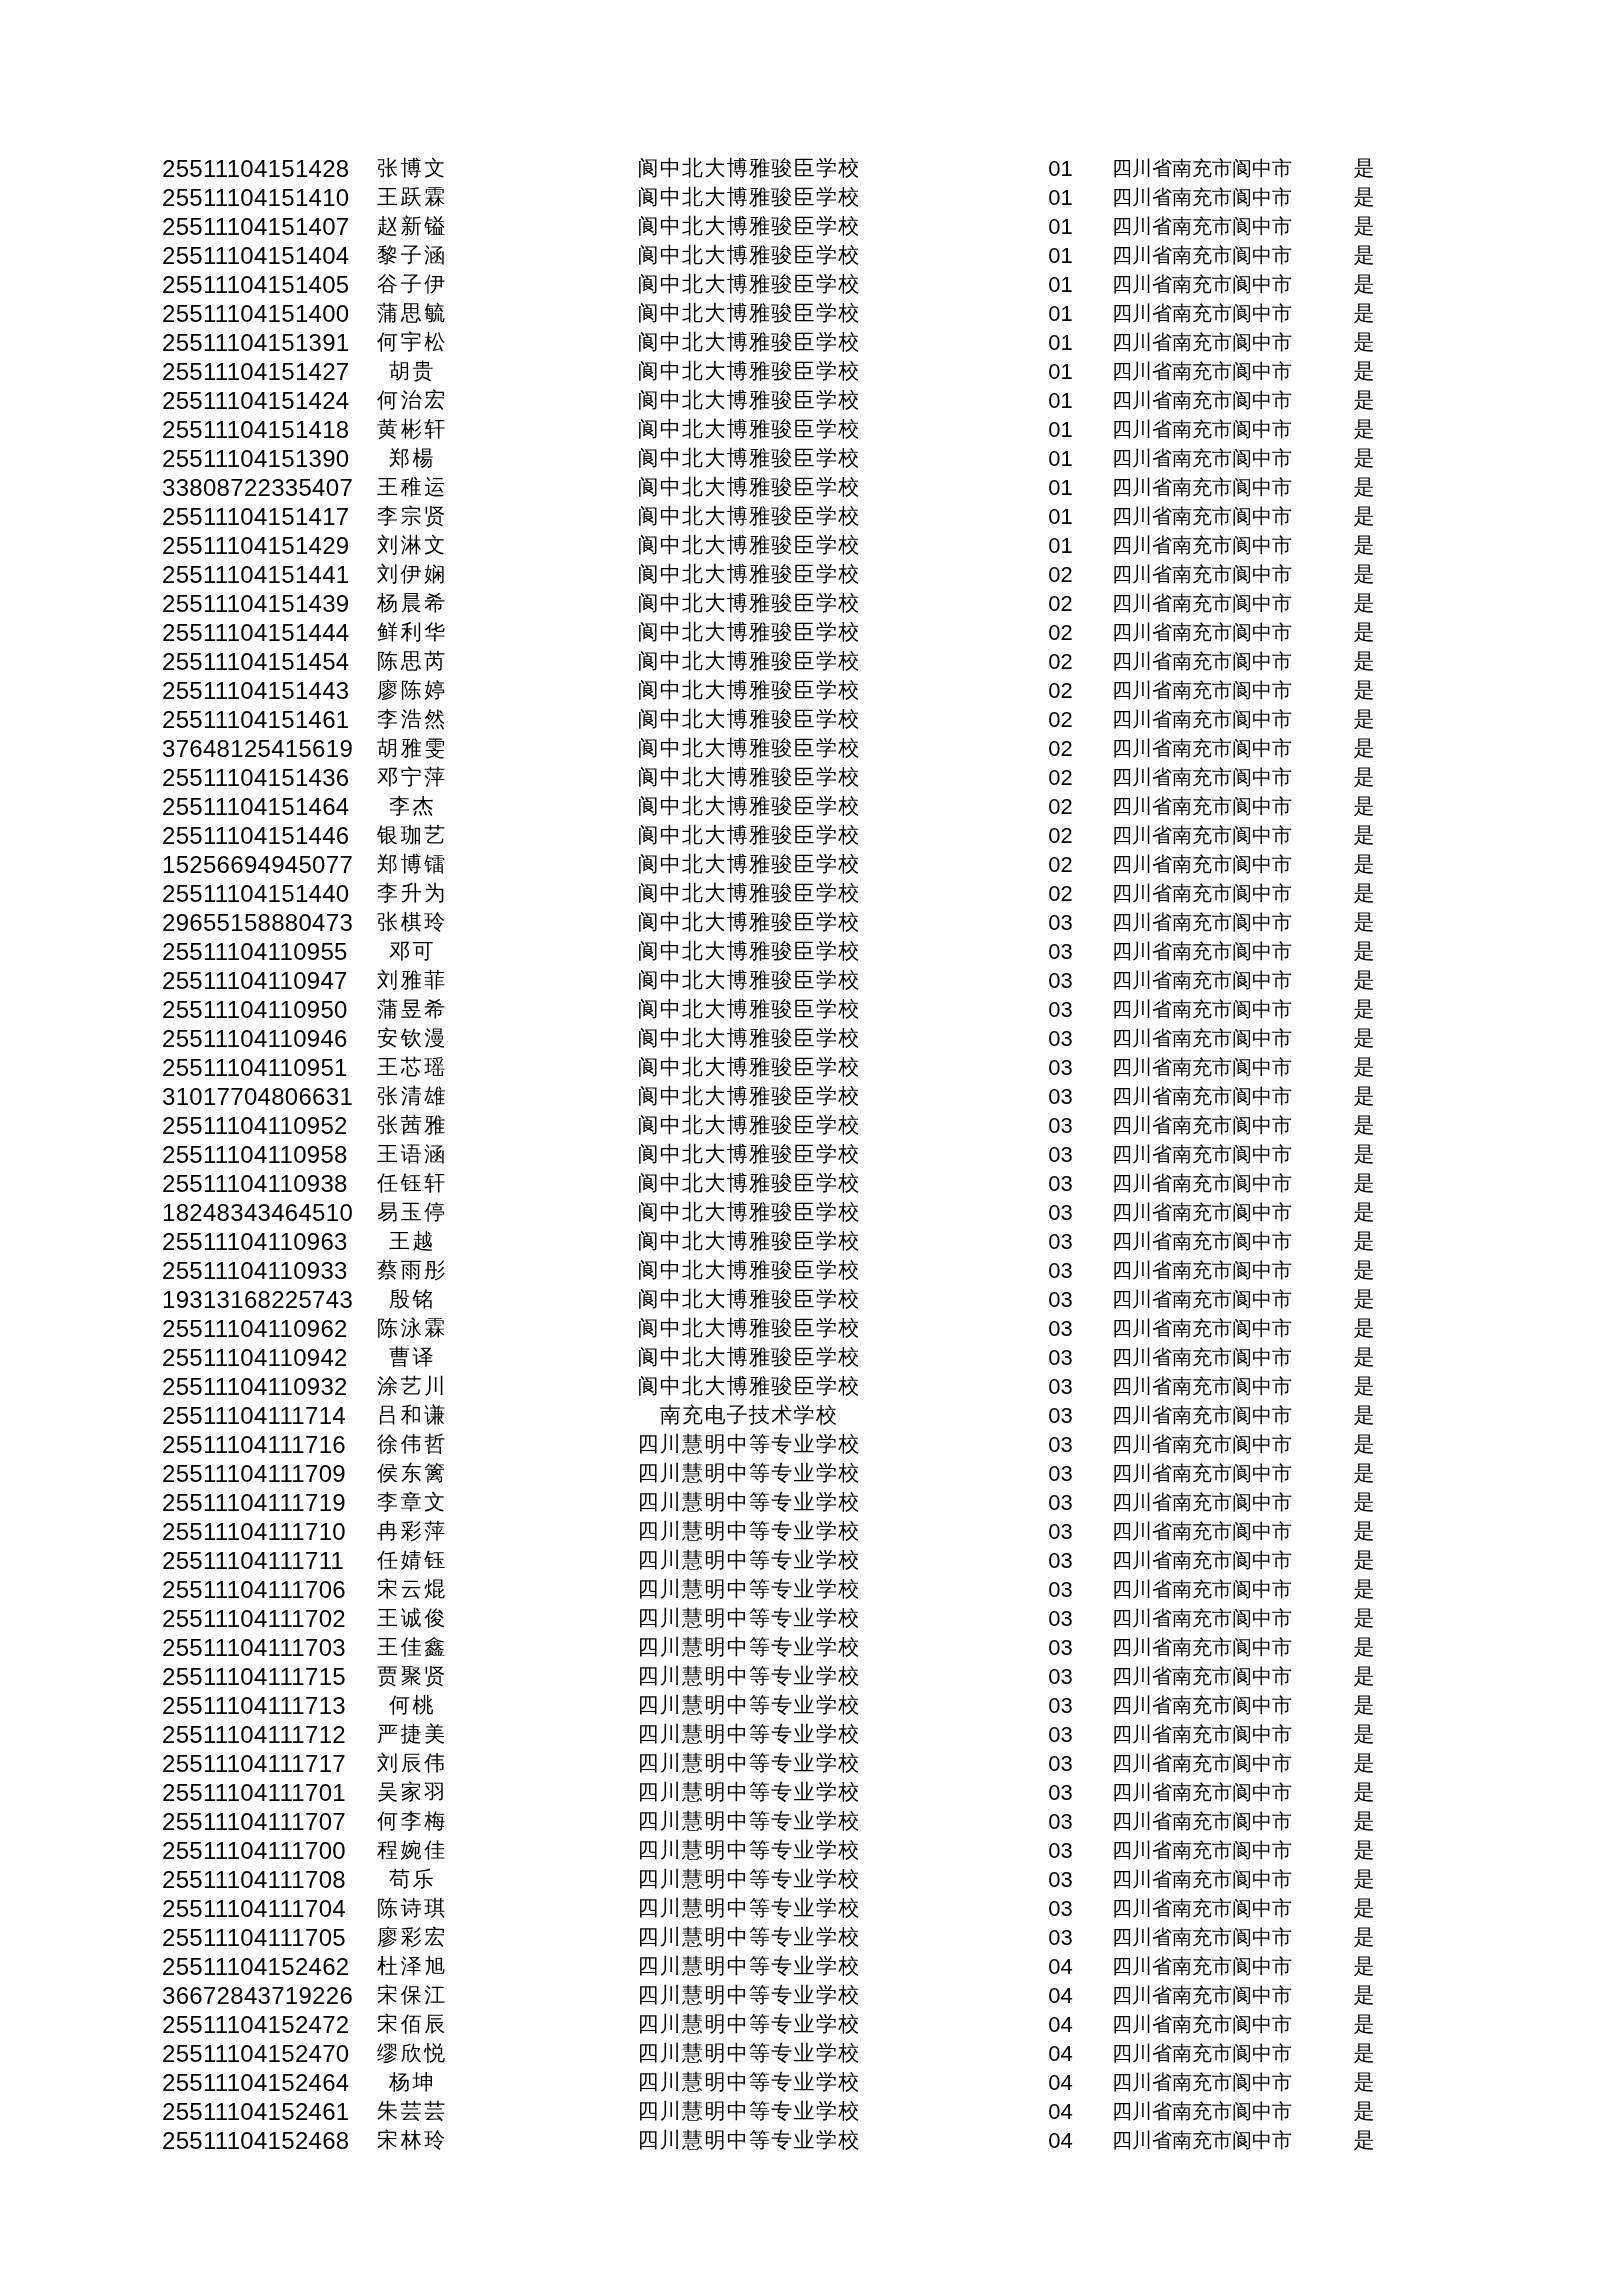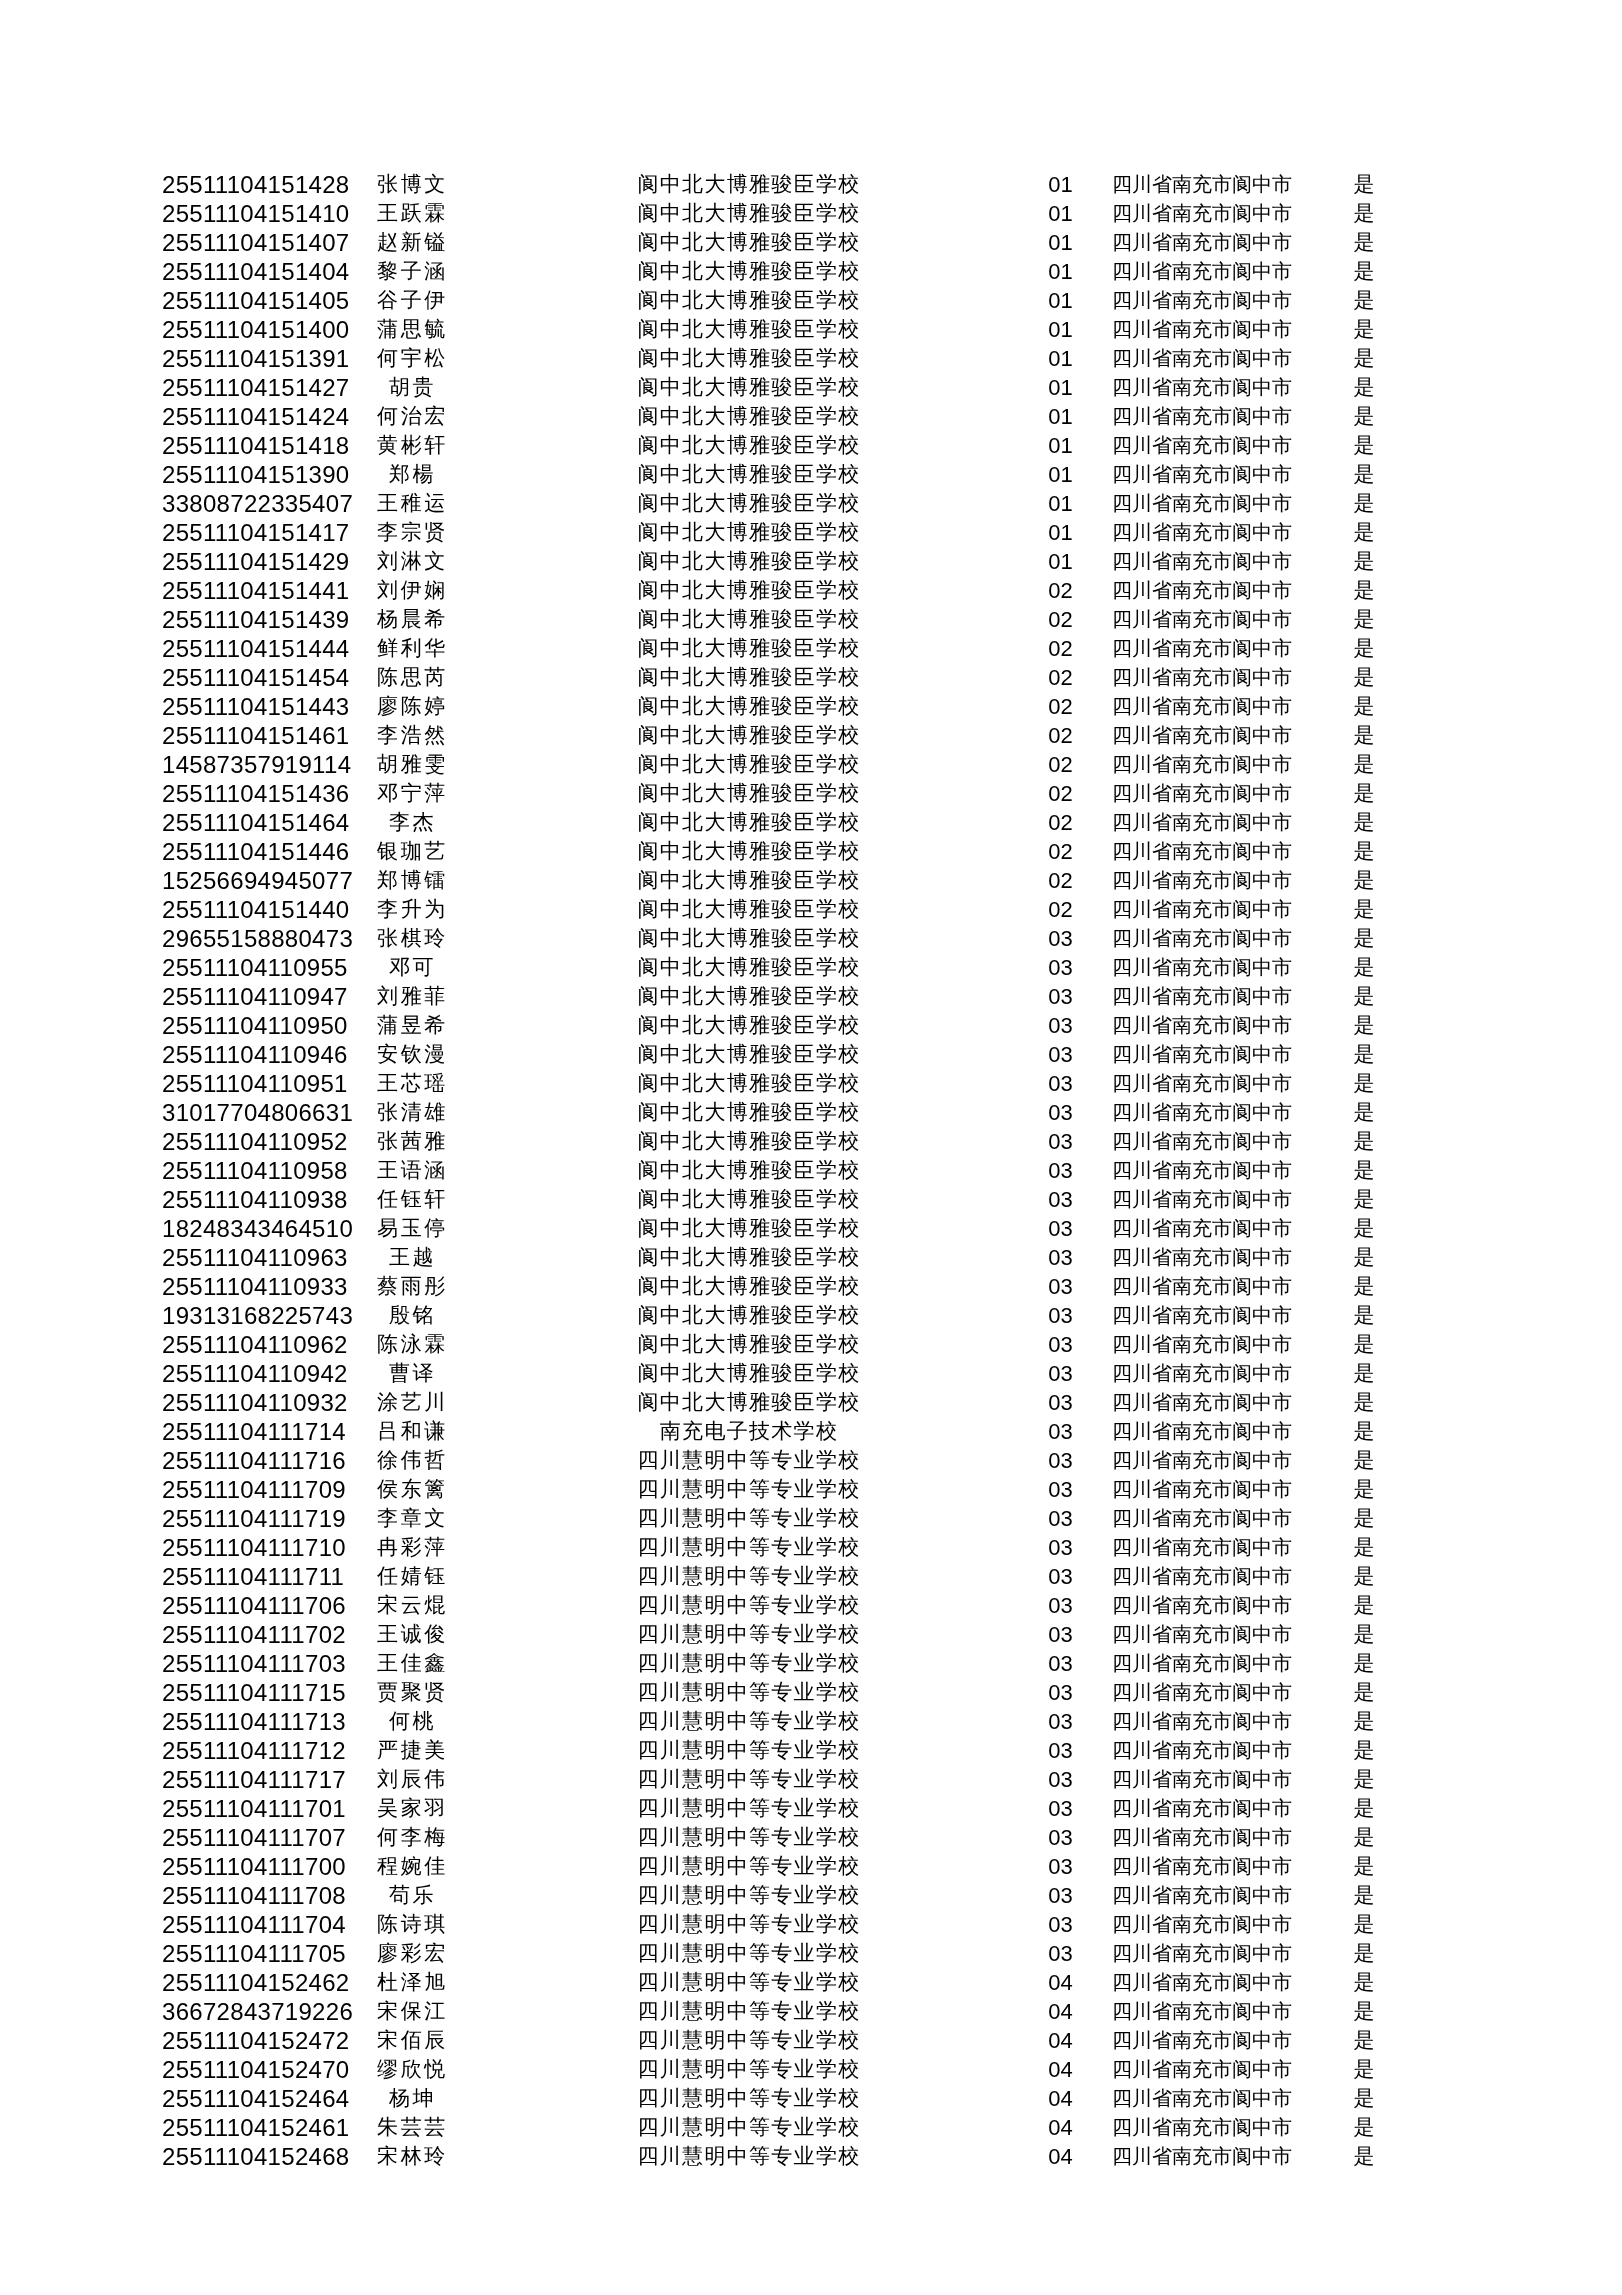--- a/index.html
+++ b/index.html
@@ -1,17 +1,17 @@
 <!DOCTYPE html>
 <html style="font-size:10.5px"><head>
 <meta charset="utf-8">
 <style>
   html,body{margin:0;padding:0;background:#888;}
   .page{position:relative;width:1623px;height:2295px;background:#ffffff;color:#000;overflow:hidden;}
-  .rows{position:absolute;top:170px;left:0;width:1621px;}
+  .rows{position:absolute;top:154px;left:0;width:1621px;}
   .row{position:relative;height:29px;}
   .c{position:absolute;top:0;height:29px;line-height:29px;white-space:nowrap;color:#000;}
   .id{left:162px;width:186px;text-align:left;font-family:"Liberation Sans",sans-serif;font-size:24px;letter-spacing:0.3px;}
   .name{left:337px;width:151px;text-align:center;font-family:"DejaVu Serif",serif;font-size:21px;letter-spacing:2.6px;}
   .school{left:618px;width:262px;text-align:center;font-family:"DejaVu Serif",serif;font-size:21px;letter-spacing:1.3px;}
   .cls{left:1033px;width:55px;text-align:center;font-family:"Liberation Sans",sans-serif;font-size:22px;}
   .region{left:1112px;width:216px;text-align:left;font-family:"DejaVu Serif",serif;font-size:20px;}
   .flag{left:1340px;width:48px;text-align:center;font-family:"DejaVu Serif",serif;font-size:21px;}
 </style>
 </head>
@@ -193,21 +193,21 @@
   <div class="row">
     <span class="c id">25511104151461</span>
     <span class="c name">李浩然</span>
     <span class="c school">阆中北大博雅骏臣学校</span>
     <span class="c cls">02</span>
     <span class="c region">四川省南充市阆中市</span>
     <span class="c flag">是</span>
   </div>
 
   <div class="row">
-    <span class="c id">14587357919114</span>
+    <span class="c id">37648125415619</span>
     <span class="c name">胡雅雯</span>
     <span class="c school">阆中北大博雅骏臣学校</span>
     <span class="c cls">02</span>
     <span class="c region">四川省南充市阆中市</span>
     <span class="c flag">是</span>
   </div>
 
   <div class="row">
     <span class="c id">25511104151436</span>
     <span class="c name">邓宁萍</span>

